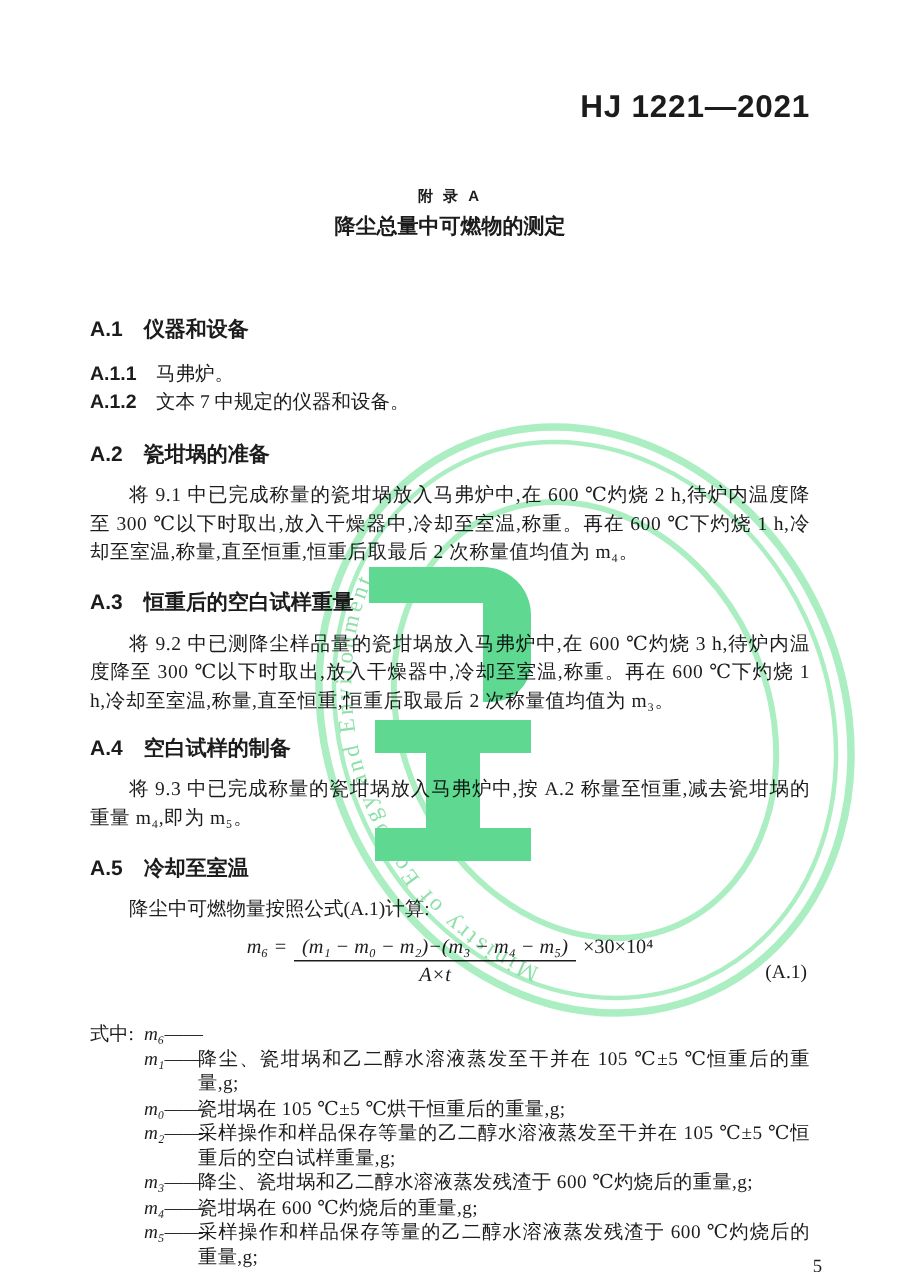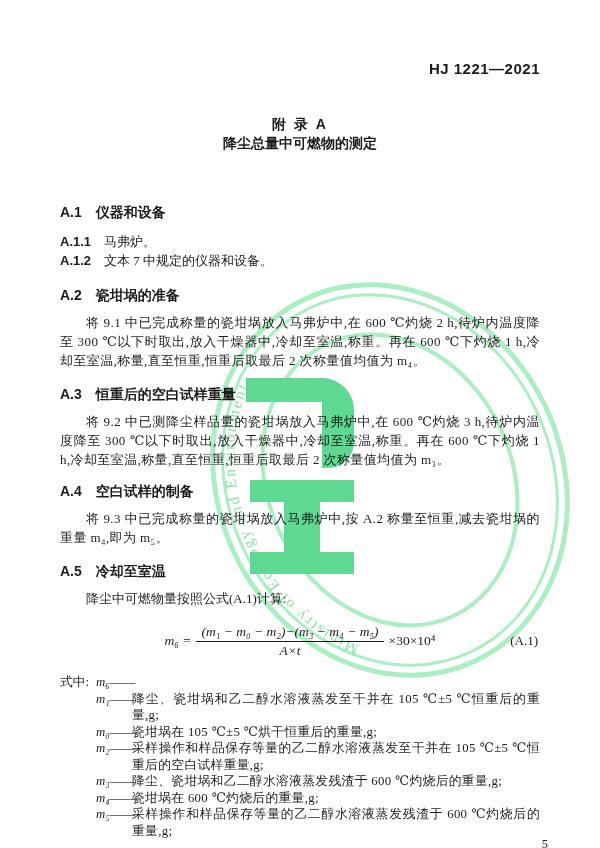--- a/index.html
+++ b/index.html
@@ -7,25 +7,25 @@
     width:600px;height:848px;background:#ffffff;position:relative;overflow:hidden;
     font-family:"Liberation Serif","DejaVu Serif","DejaVu Sans",serif;
     color:#1c1c1c;
   }
   .page{position:relative;width:600px;height:848px;}
   .content{padding:0 60px;position:relative;z-index:1;}
 
   .header-code{
     margin-top:60px;text-align:right;
     font-family:"Liberation Sans","DejaVu Sans",sans-serif;
-    font-weight:bold;font-size:15px;letter-spacing:.5px;
+    font-weight:bold;font-size:21px;letter-spacing:.5px;
   }
 
   .title-block{margin-top:38px;text-align:center;line-height:19px;}
-  .title-line1{font-weight:bold;font-size:14px;letter-spacing:2px;
+  .title-line1{font-weight:bold;font-size:10px;letter-spacing:2px;
     font-family:"Liberation Sans","DejaVu Sans",sans-serif;}
   .title-line2{font-weight:bold;font-size:13px;
     font-family:"Liberation Sans","DejaVu Sans",sans-serif;}
   .title-line3{font-weight:bold;font-size:14px;
     font-family:"Liberation Sans","DejaVu Sans",sans-serif;}
 
   .sec-heading{
     font-family:"Liberation Sans","DejaVu Sans",sans-serif;
     font-weight:bold;font-size:14px;line-height:18px;
   }
@@ -43,21 +43,21 @@
   }
   .para{
     margin-top:9px;font-size:13px;line-height:19px;text-align:justify;
     text-indent:26px;letter-spacing:.4px;
   }
   .intro{margin-top:9px;font-size:13px;line-height:19px;text-indent:26px;}
 
   .formula-row{position:relative;margin-top:8px;height:50px;}
   .formula{
     position:absolute;left:0;right:0;top:0;bottom:0;
-    display:flex;align-items:center;justify-content:center;
+    display:flex;align-items:flex-start;justify-content:center;
     font-style:italic;font-size:13.5px;
   }
   .frac{display:inline-flex;flex-direction:column;text-align:center;margin:0 5px;}
   .frac .num{border-bottom:1px solid #1c1c1c;padding:0 5px 1px 5px;line-height:16px;}
   .frac .den{padding-top:1px;line-height:16px;}
   .mult{font-style:normal;}
   .eq-label{
     position:absolute;right:2px;top:50%;transform:translateY(-50%);
     font-style:normal;font-size:13px;
   }

